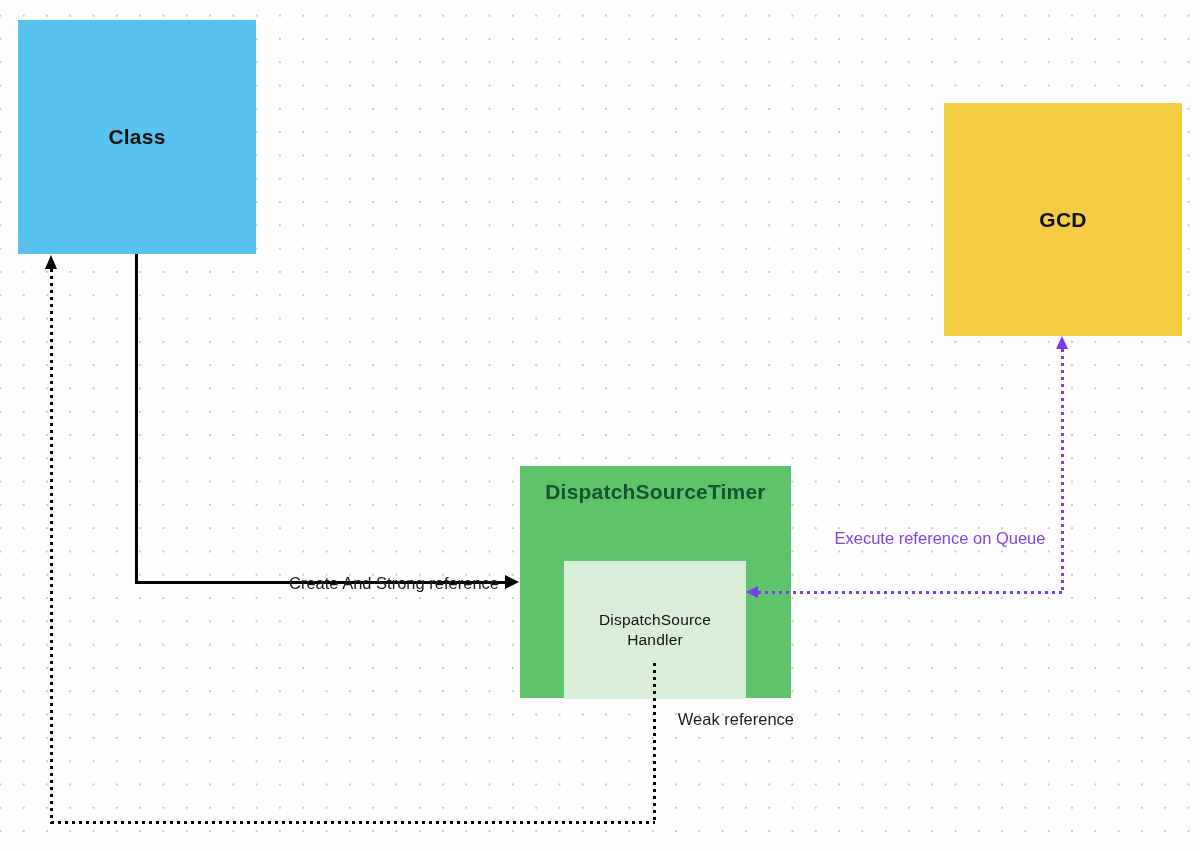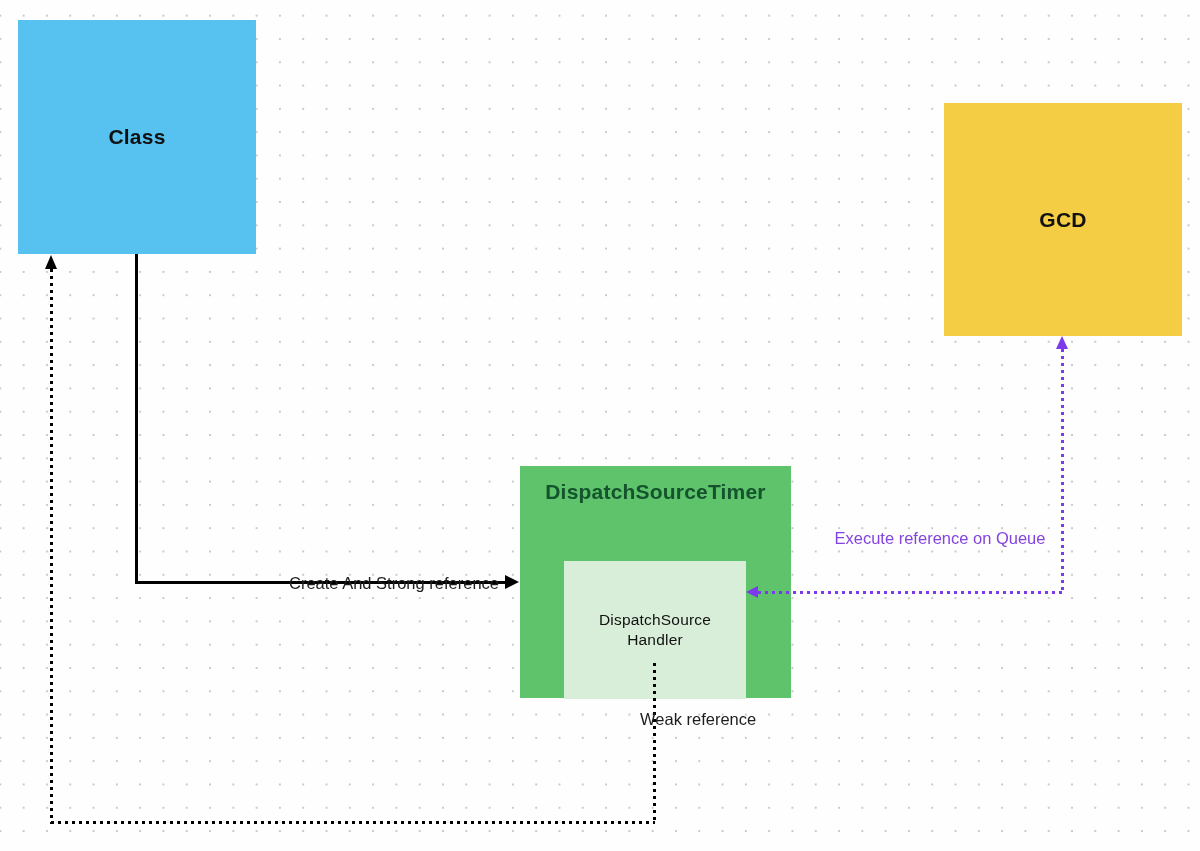--- a/index.html
+++ b/index.html
@@ -62,21 +62,21 @@
 
   
   .edge-label {
     position: absolute;
     z-index: 7;
     font-size: 16.5px;
     color: #1d1d1d;
     text-align: center;
   }
   .label-create  { left: 268px; top: 574px; width: 252px; }
-  .label-weak    { left: 618px; top: 710px; width: 160px; text-align: left; padding-left: 22px; box-sizing: border-box; }
+  .label-weak    { left: 634px; top: 710px; width: 160px; text-align: right; padding-left: 22px; box-sizing: border-box; }
   .label-execute { left: 815px; top: 529px; width: 250px; color: #8444E0; }
 </style>
 </head>
 <body>
 
 <div class="canvas">
 
   <div class="node gcd-box">
     <span class="node-label">GCD</span>
   </div>

